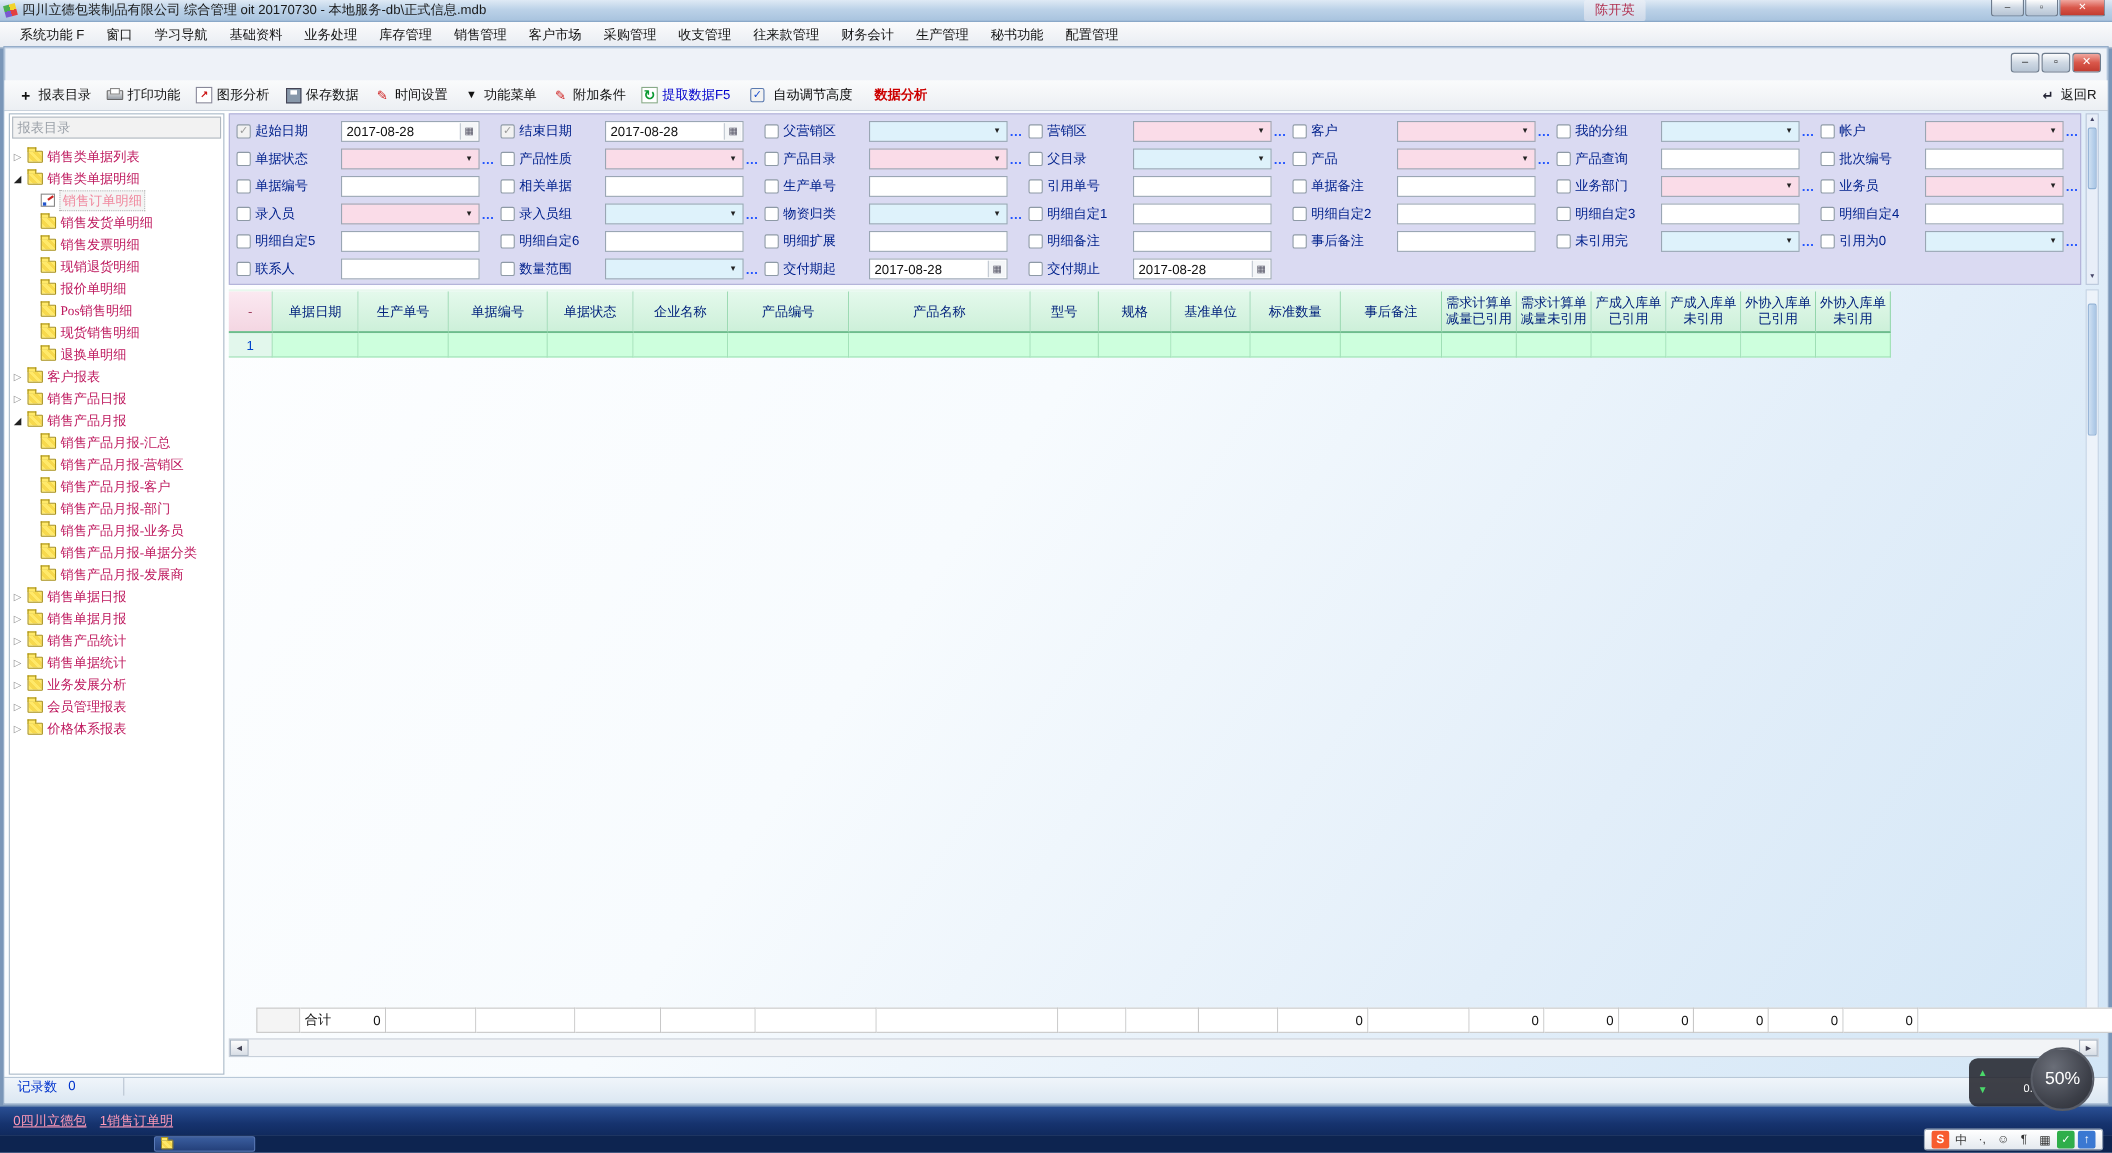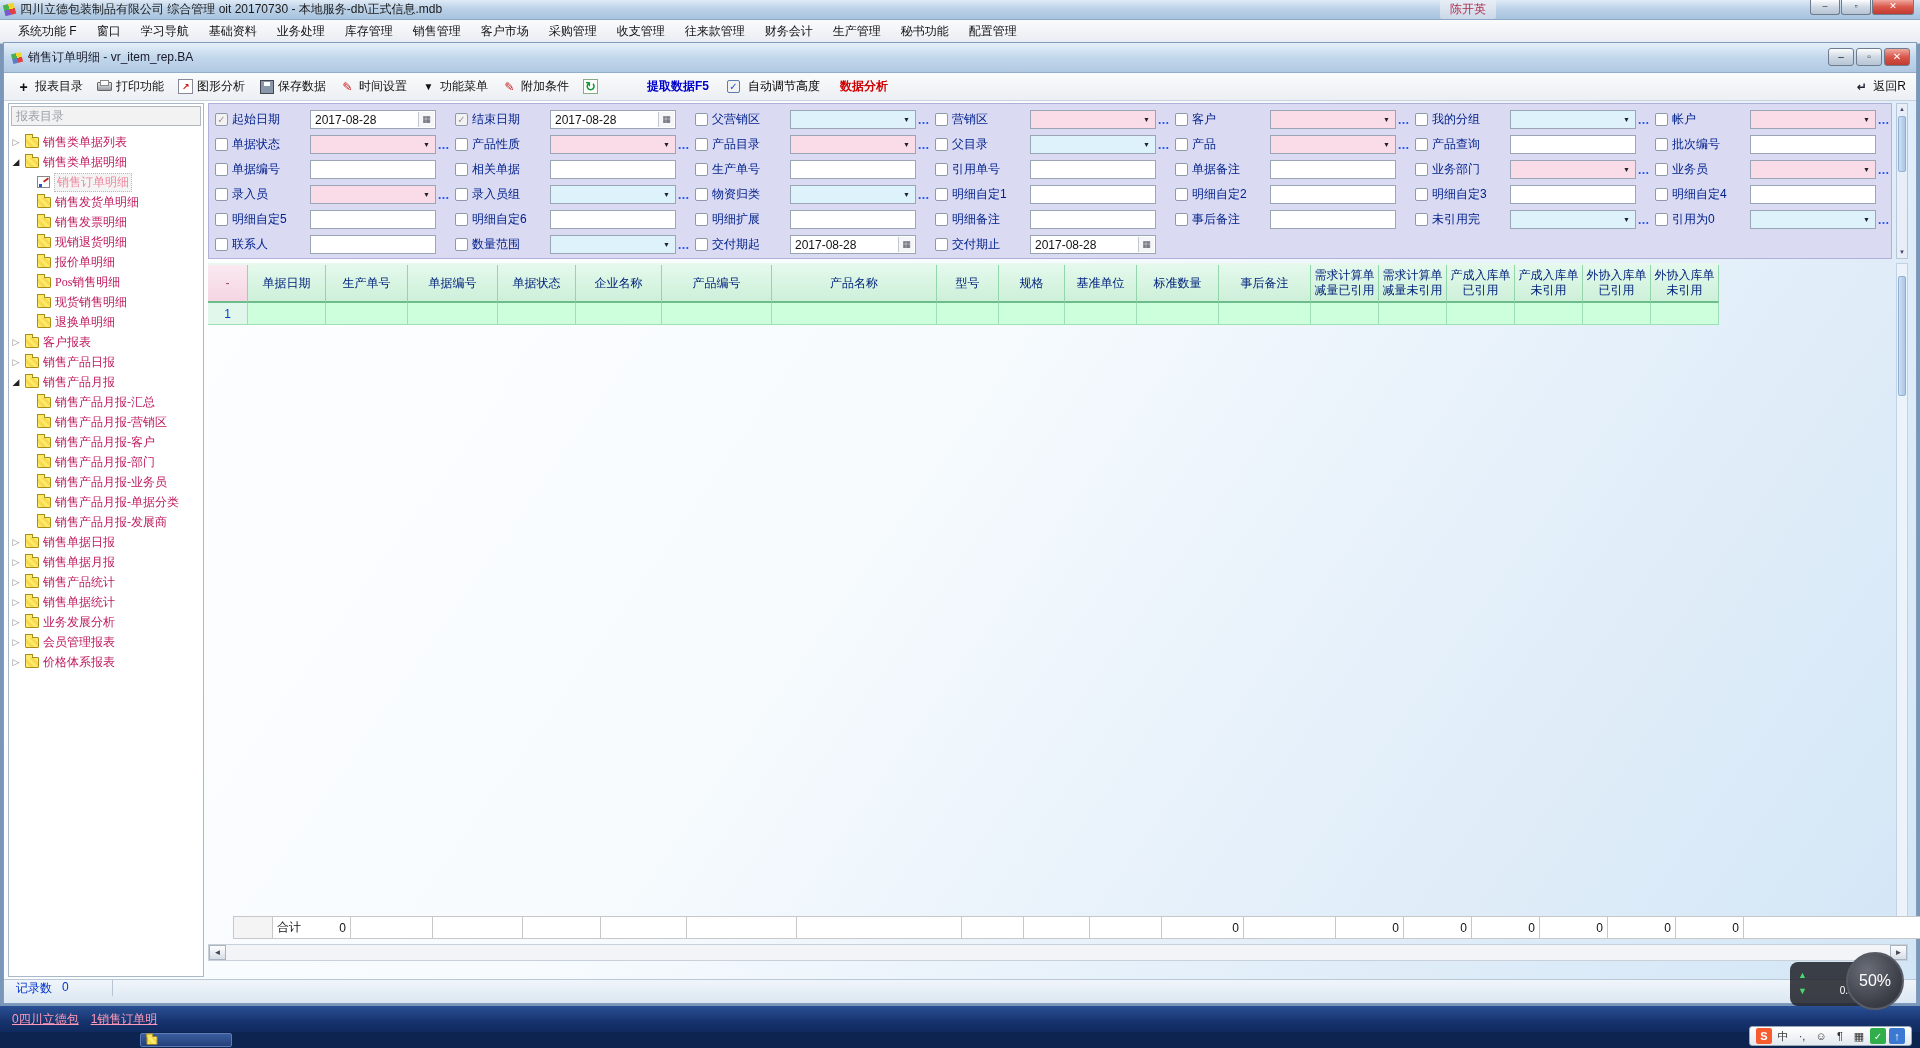--- a/index.html
+++ b/index.html
@@ -35,21 +35,21 @@
   .child-title { color:#1a1a2a; }
   .child-controls { position:absolute; right:6px; top:5px; display:flex; gap:2px; }
   .cw-btn { width:26px; height:18px; border:1px solid #6d7b8c; border-radius:3px;
     background:linear-gradient(#fdfdfd,#cfd9e4 50%,#b6c4d4); font-size:10px; line-height:16px; text-align:center; color:#222; }
   .cw-btn.close { background:linear-gradient(#f0a8a0,#d9574a 50%,#c23b30); color:#fff; }
 
   .toolbar { position:absolute; left:0; top:30px; right:0; height:28px;
     background:linear-gradient(#fafbfc,#eceff3); border-bottom:1px solid #c9d2dc;
     display:flex; align-items:center; padding-left:6px; gap:2px; }
   .tb-item { display:flex; align-items:center; gap:4px; padding:3px 6px; color:#111; }
-  .tb-strong-blue { color:#0000cc; font-weight:bold;margin-left:45px; }
+  .tb-strong-blue { color:#0000cc; font-weight:normal; }
   .tb-strong-red { color:#cc0000; font-weight:bold; padding:3px 10px; }
   .tb-check { display:flex; align-items:center; gap:4px; padding:3px 8px; }
   .tb-return { position:absolute; right:10px; display:flex; align-items:center; gap:4px; color:#111; }
 
   
   .content { position:absolute; left:0; top:58px; right:0; bottom:24px;
     background:linear-gradient(125deg,#ffffff 0%,#f7fbfe 45%,#e2eef9 75%,#d3e6f6 100%); }
 
   .sidebar { position:absolute; left:4px; top:2px; width:196px; bottom:2px;
     background:#fff; border:1px solid #a8b8c8; }
@@ -207,24 +207,20 @@
       <span class="menu-item">采购管理</span>
       <span class="menu-item">收支管理</span>
       <span class="menu-item">往来款管理</span>
       <span class="menu-item">财务会计</span>
       <span class="menu-item">生产管理</span>
       <span class="menu-item">秘书功能</span>
       <span class="menu-item">配置管理</span>
     </div>
 
   <div class="childwin">
-    <div class="child-titlebar">
-      <span class="child-logo"></span>
-      <span class="child-title">销售订单明细 - vr_item_rep.BA</span>
-    </div>
     <div class="child-controls">
       <div class="cw-btn">–</div>
       <div class="cw-btn">▫</div>
       <div class="cw-btn close">✕</div>
     </div>
 
     <div class="toolbar" id="toolbar">
         <div class="tb-item">
           <span class="ic ic-plus">+</span>
           <span>报表目录</span>

